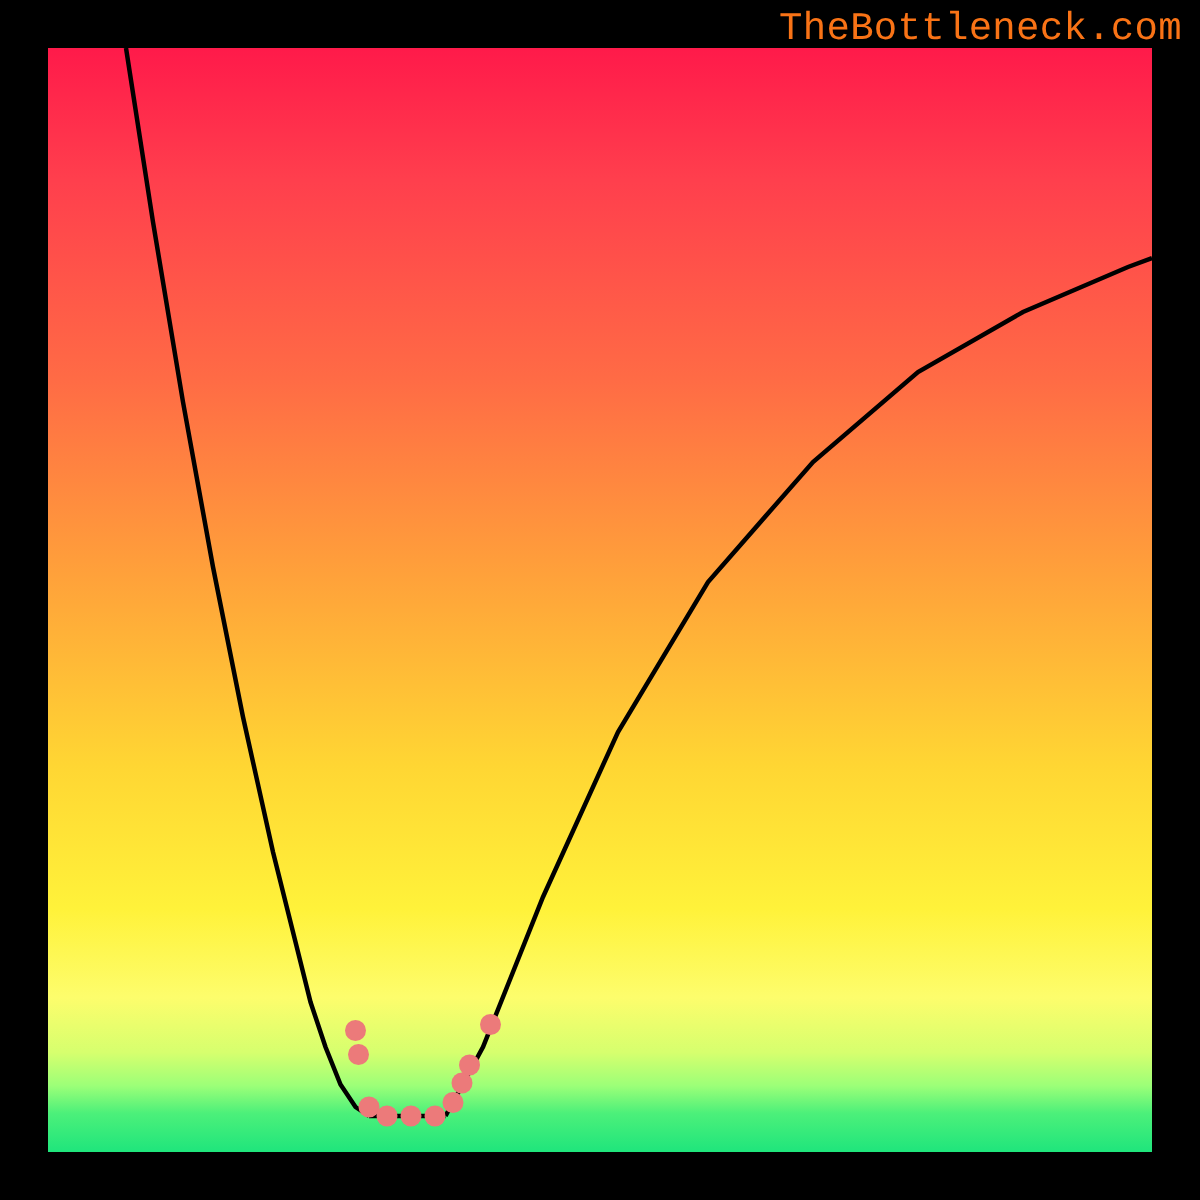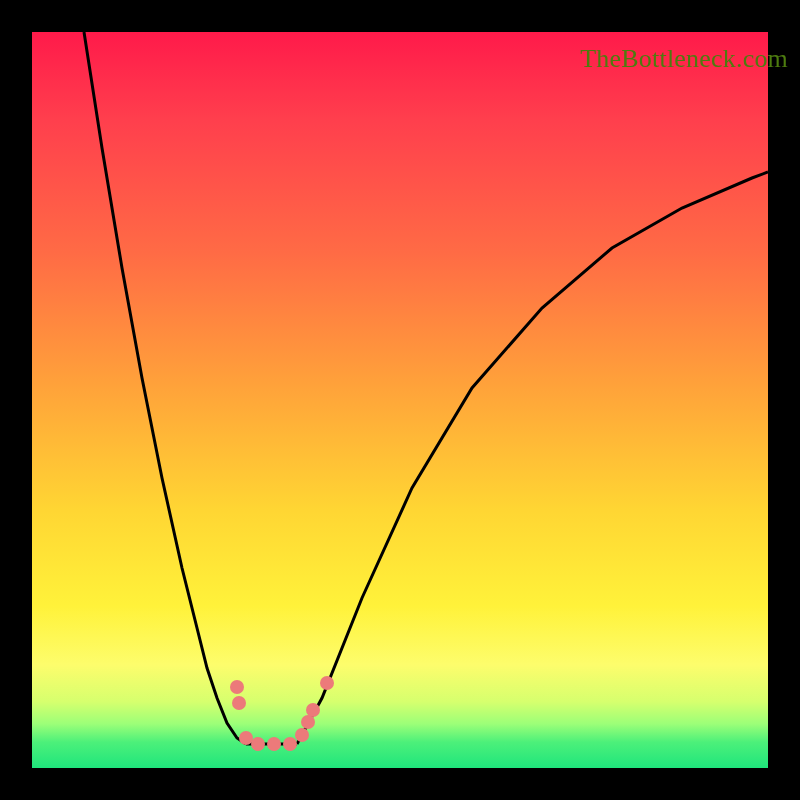--- a/index.html
+++ b/index.html
@@ -7,27 +7,26 @@
   .frame {
     position: relative;
     width: 800px;
     height: 800px;
     background: #000;
   }
   .watermark {
     position: absolute;
     top: 4px;
     right: 12px;
-    font-family: Liberation Serif, serif;
+    font-family: Liberation Mono, monospace;
     font-size: 26px;
     font-weight: 400;
-    color: #4d7c0f;
+    color: #f97316;
     letter-spacing: 0.2px;
     z-index: 10;
-    margin-top: 40px;
   }
   .plot {
     position: absolute;
     left: 32px;
     top: 32px;
     width: 736px;
     height: 736px;
     overflow: hidden;
   }
   .gradient {

